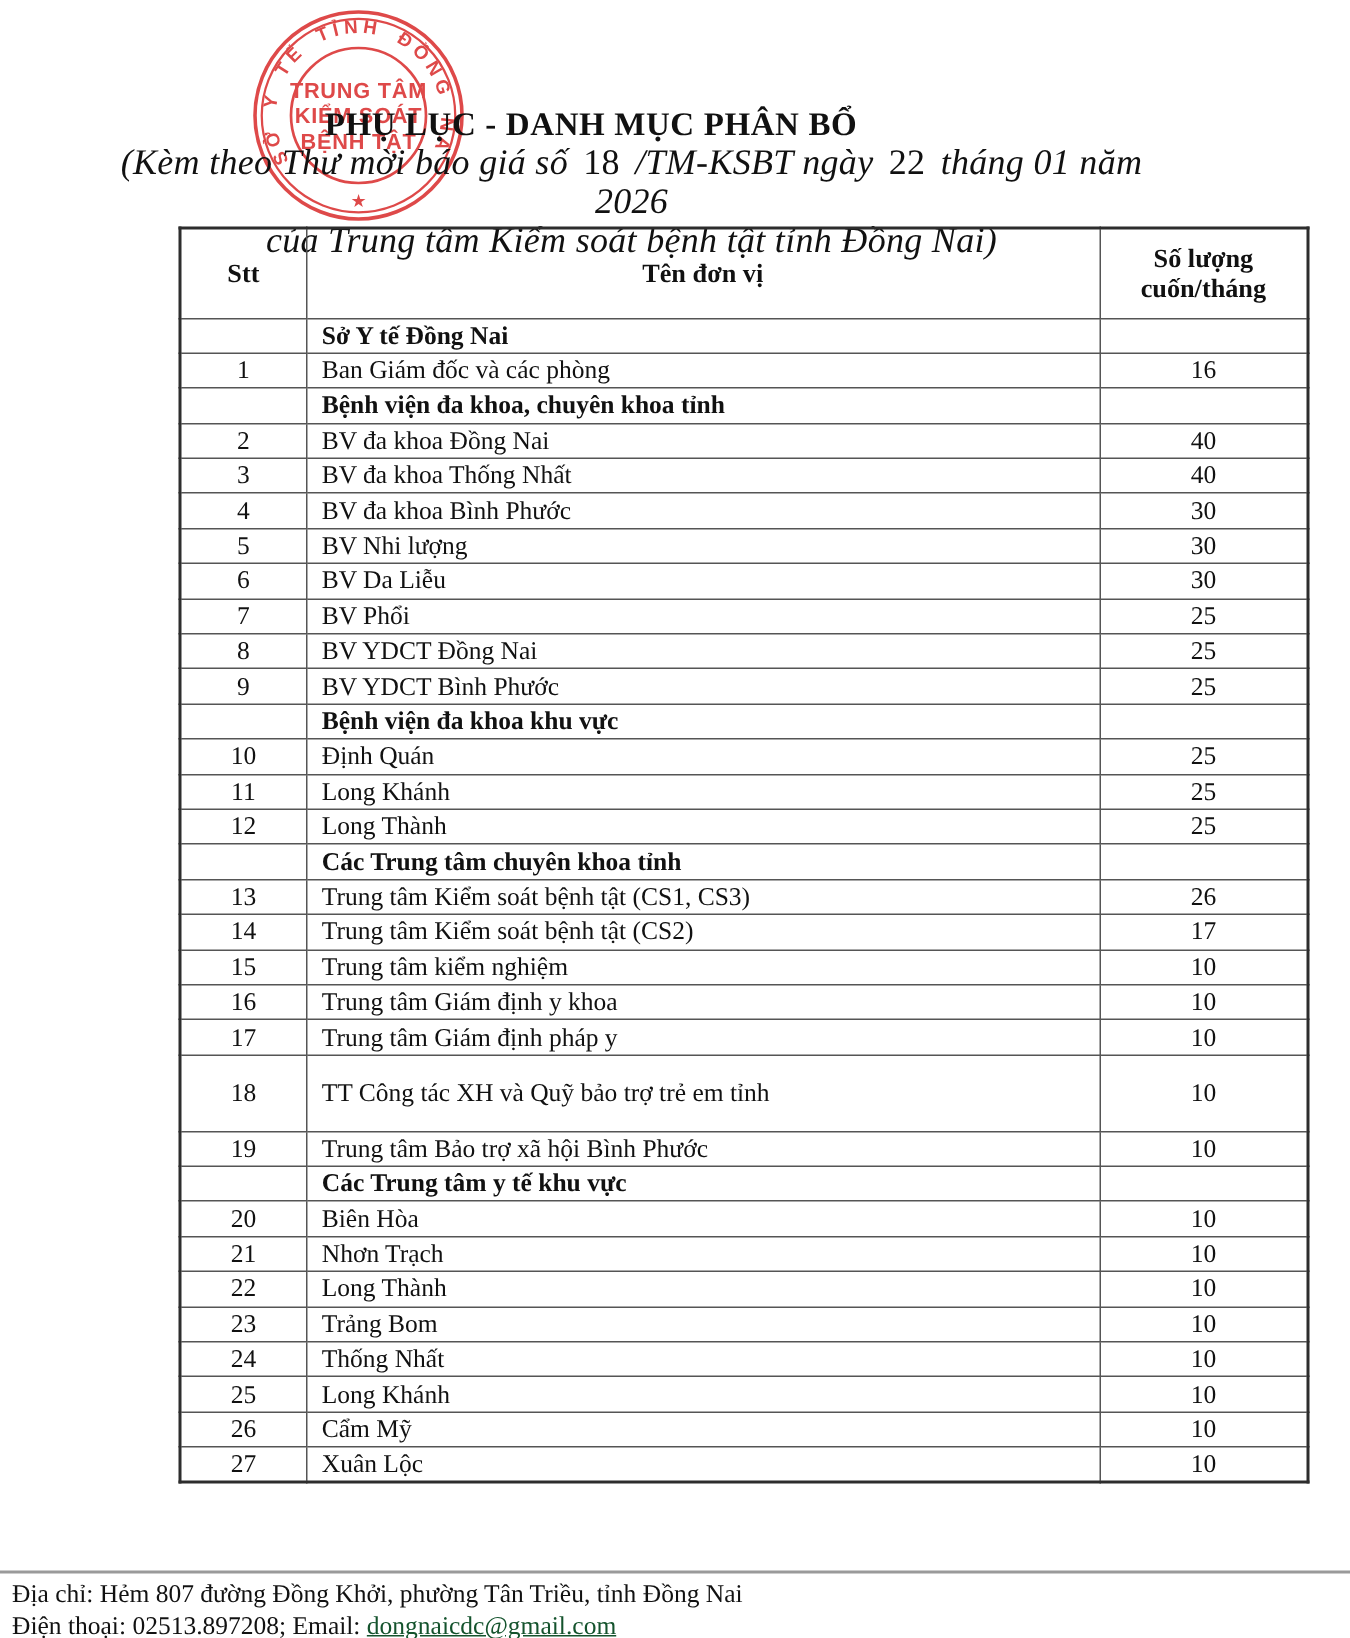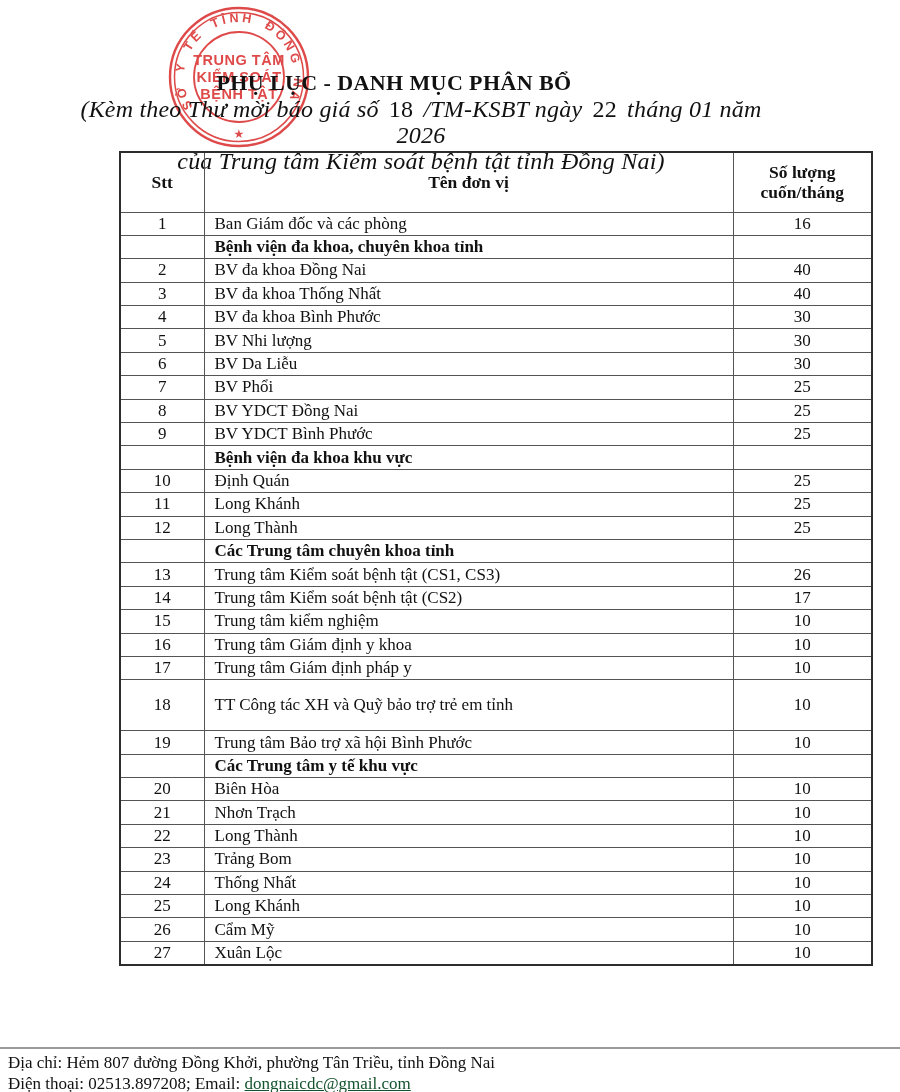--- a/index.html
+++ b/index.html
@@ -98,20 +98,25 @@
         <col style="width:139px">
     </colgroup>
     <thead>
       <tr>
         <th>Stt</th>
         <th>Tên đơn vị</th>
         <th>Số lượng cuốn/tháng</th>
       </tr>
     </thead>
     <tbody>
+        <tr class="section">
+      <td class="c-stt"></td>
+      <td class="c-name">Sở Y tế Đồng Nai</td>
+      <td class="c-qty"></td>
+    </tr>
         <tr>
       <td class="c-stt">1</td>
       <td class="c-name">Ban Giám đốc và các phòng</td>
       <td class="c-qty">16</td>
     </tr>
         <tr class="section">
       <td class="c-stt"></td>
       <td class="c-name">Bệnh viện đa khoa, chuyên khoa tỉnh</td>
       <td class="c-qty"></td>
     </tr>

